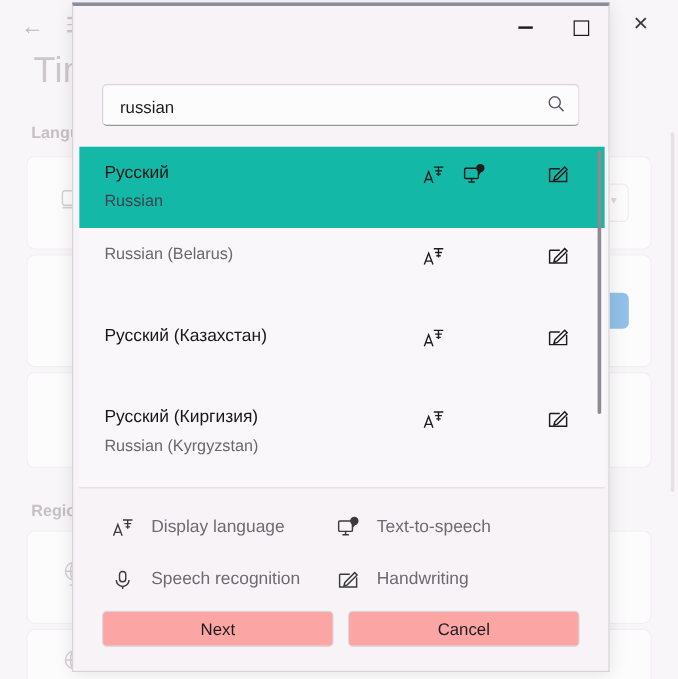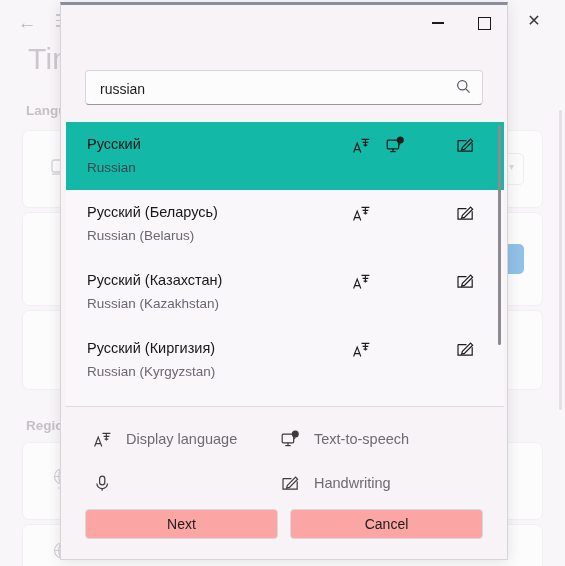--- a/index.html
+++ b/index.html
@@ -490,21 +490,20 @@
         <span class="ic edit-slot">
           <svg width="19" height="19" viewBox="0 0 19 19" fill="none" stroke="#1c1c1c" stroke-width="1.2">
             <path d="M2 4.6 H10.5 M2 4.6 V15.2 H16.2 V7.2"></path>
             <path d="M6.4 11.4 L14.6 3.2 L16.6 5.2 L8.4 13.4 L5.6 14.2 Z"></path>
           </svg>
         </span>
       </div>
     </div>
 
     <div class="lang-row">
-      <div class="lang-native">Русский (Беларусь)</div>
       <div class="lang-english">Russian (Belarus)</div>
       <div class="lang-icons">
         <span class="ic">
           <svg width="19" height="19" viewBox="0 0 19 19" fill="none" stroke="#1c1c1c" stroke-width="1.15">
             <path d="M1.6 16.5 L5.2 7 L8.8 16.5 M2.9 13.6 H7.5"></path>
             <path d="M9.5 3.3 H17.4 M13.4 3.3 V10.6"></path>
             <path d="M10.6 6.4 H16.3 M11.6 9.1 H15.3"></path>
           </svg>
         </span>
         <span class="ic spacer"></span>
@@ -512,21 +511,20 @@
           <svg width="19" height="19" viewBox="0 0 19 19" fill="none" stroke="#1c1c1c" stroke-width="1.2">
             <path d="M2 4.6 H10.5 M2 4.6 V15.2 H16.2 V7.2"></path>
             <path d="M6.4 11.4 L14.6 3.2 L16.6 5.2 L8.4 13.4 L5.6 14.2 Z"></path>
           </svg>
         </span>
       </div>
     </div>
 
     <div class="lang-row">
       <div class="lang-native">Русский (Казахстан)</div>
-      <div class="lang-english">Russian (Kazakhstan)</div>
       <div class="lang-icons">
         <span class="ic">
           <svg width="19" height="19" viewBox="0 0 19 19" fill="none" stroke="#1c1c1c" stroke-width="1.15">
             <path d="M1.6 16.5 L5.2 7 L8.8 16.5 M2.9 13.6 H7.5"></path>
             <path d="M9.5 3.3 H17.4 M13.4 3.3 V10.6"></path>
             <path d="M10.6 6.4 H16.3 M11.6 9.1 H15.3"></path>
           </svg>
         </span>
         <span class="ic spacer"></span>
         <span class="ic edit-slot">
@@ -589,20 +587,21 @@
     </div>
     <div class="legend-row">
       <div class="legend-item col1">
         <span class="legend-ic">
           <svg width="19" height="19" viewBox="0 0 19 19" fill="none" stroke="#3b3b3b" stroke-width="1.2">
             <rect x="6.6" y="2.2" width="5.2" height="8.6" rx="2.6"></rect>
             <path d="M3.9 9.4 a5.3 5.3 0 0 0 10.6 0"></path>
             <line x1="9.2" y1="14.7" x2="9.2" y2="16.8"></line>
           </svg>
         </span>
+        <span class="legend-label">Speech recognition</span>
       </div>
       <div class="legend-item col2">
         <span class="legend-ic">
           <svg width="19" height="19" viewBox="0 0 19 19" fill="none" stroke="#3b3b3b" stroke-width="1.2">
             <path d="M2 4.6 H10.5 M2 4.6 V15.2 H16.2 V7.2"></path>
             <path d="M6.4 11.4 L14.6 3.2 L16.6 5.2 L8.4 13.4 L5.6 14.2 Z"></path>
           </svg>
         </span>
         <span class="legend-label">Handwriting</span>
       </div>

